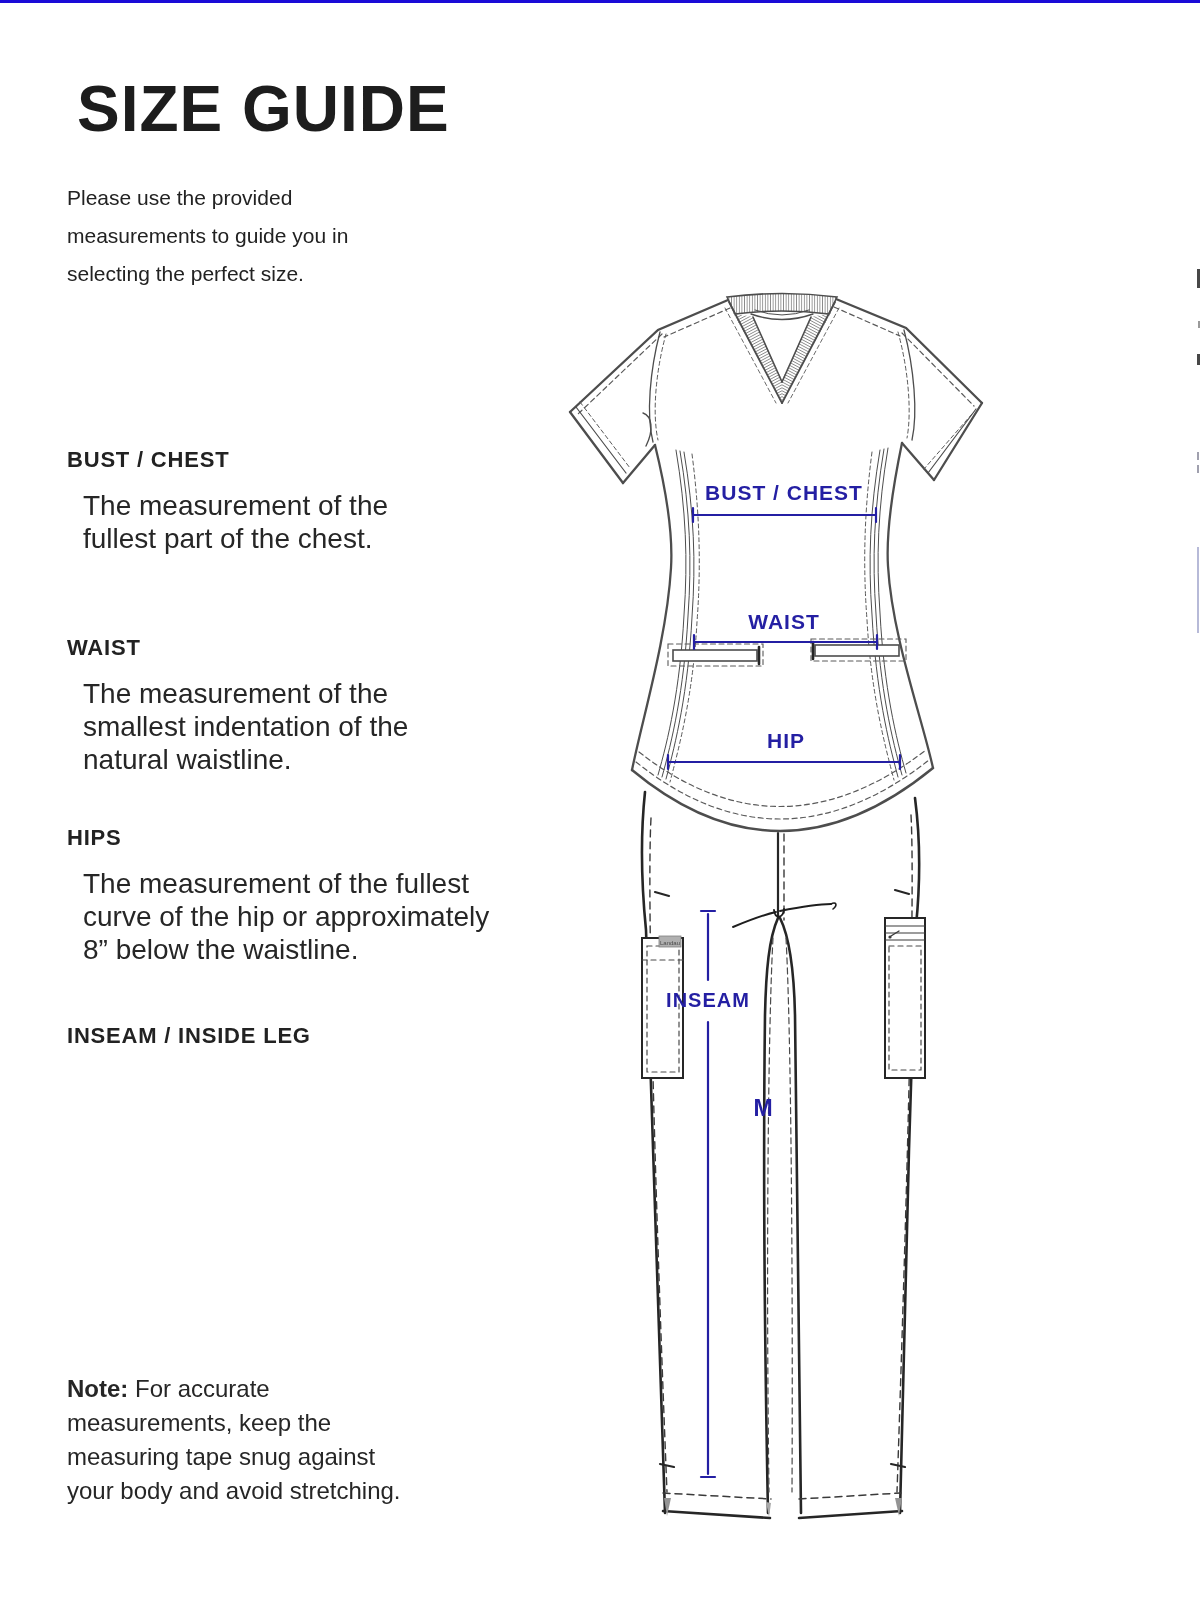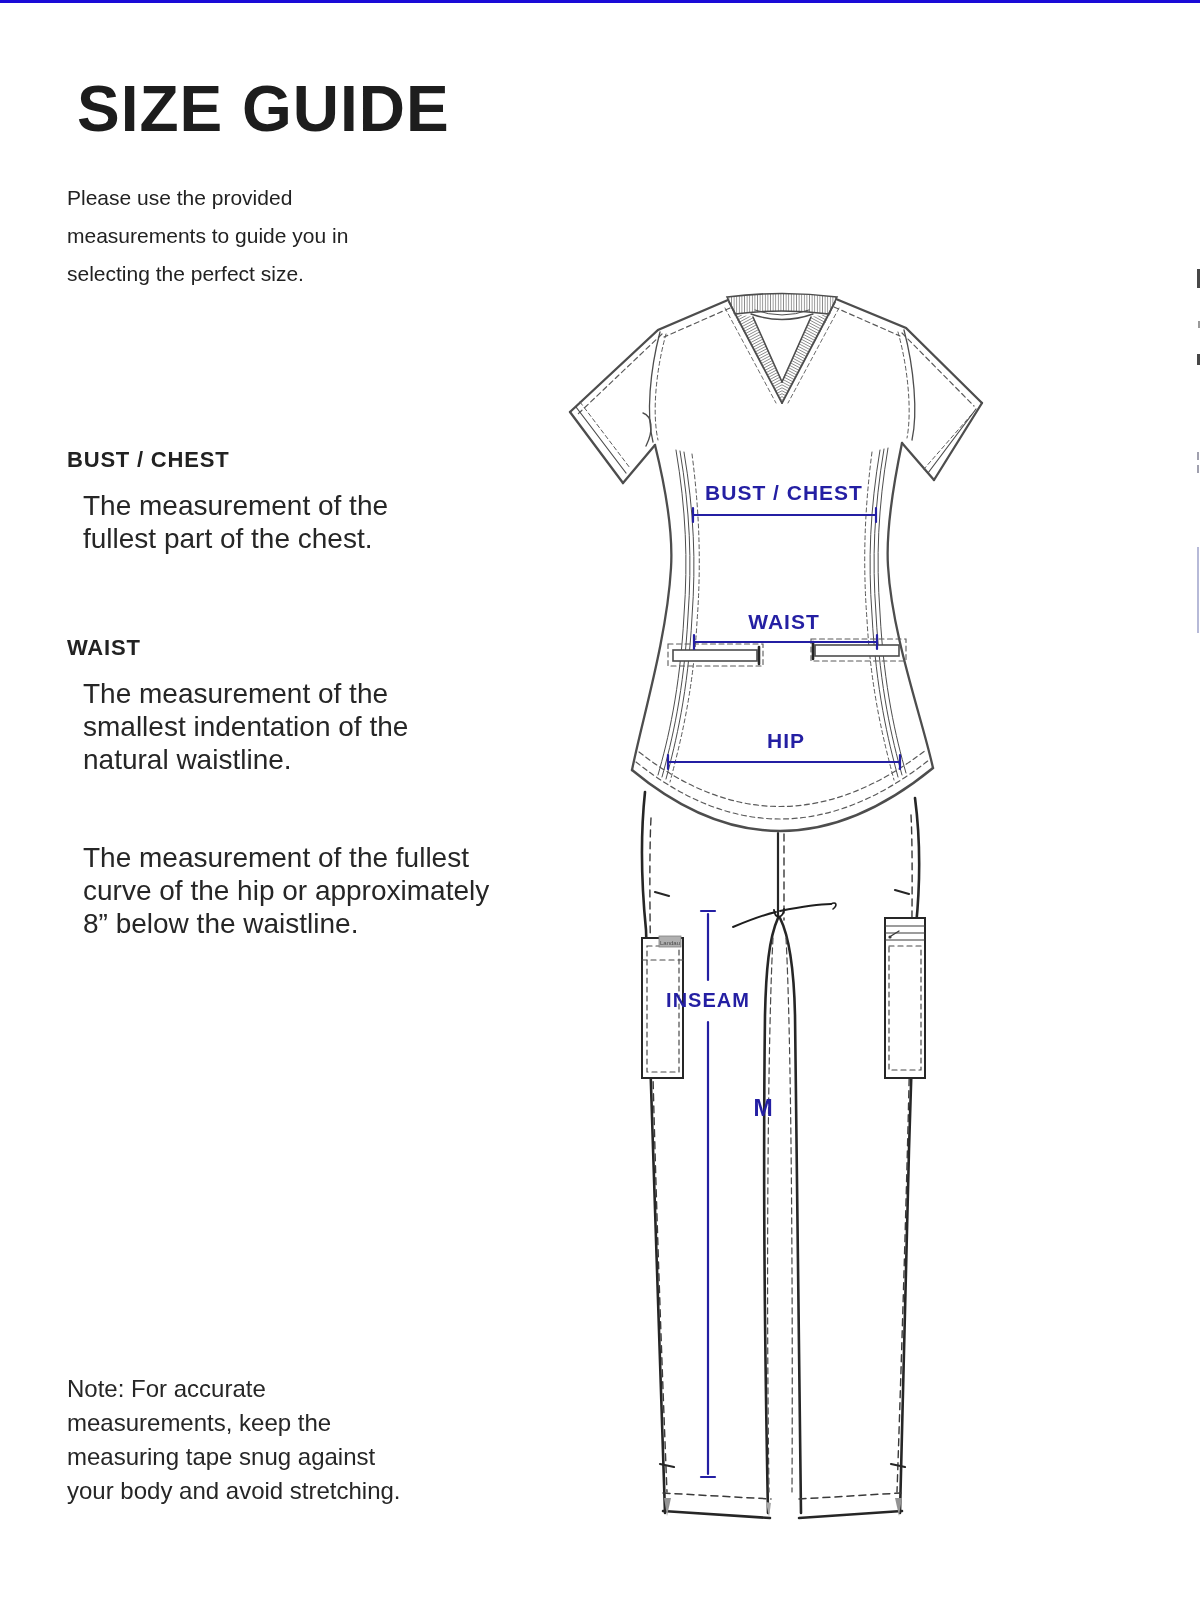--- a/index.html
+++ b/index.html
@@ -18,21 +18,21 @@
     font-size:21px;line-height:38px;white-space:pre-line;color:#222;
   }
   .section{position:absolute;left:67px;width:460px;}
   .sec-h{margin:0 0 15px 0;font-size:22px;font-weight:bold;letter-spacing:0.8px;color:#222;}
   .sec-b{margin:16px;font-size:28px;line-height:33px;white-space:pre-line;color:#262626;}
   .s1{top:447px;} .s2{top:635px;} .s3{top:825px;} .s4{top:1023px;}
   .note{
     position:absolute;left:67px;top:1372px;width:420px;margin:0;
     font-size:24px;line-height:34px;white-space:pre-line;color:#262626;
   }
-  .note-label{font-weight:normal;}
+  .note-label{font-weight:bold;}
   .diagram{position:absolute;left:530px;top:270px;}
   .blab{fill:#241fa3;font-weight:bold;font-family:"Liberation Sans",sans-serif;}
   .edge{position:absolute;}
   .e1{left:1197px;top:269px;width:3px;height:19px;background:#474747;}
   .e2{left:1198px;top:321px;width:2px;height:7px;background:#9a9a9a;}
   .e3{left:1197px;top:354px;width:3px;height:11px;background:#474747;}
   .e4{left:1197px;top:452px;width:2px;height:8px;background:#a0a0ae;}
   .e5{left:1197px;top:465px;width:2px;height:8px;background:#a0a0ae;}
   .e6{left:1197px;top:547px;width:2px;height:86px;background:#b7bad8;}
 </style>
@@ -51,25 +51,27 @@
   <p class="sec-b">The measurement of the
 fullest part of the chest.</p>
 </div>
 <div class="section s2">
   <h2 class="sec-h">WAIST</h2>
   <p class="sec-b">The measurement of the
 smallest indentation of the
 natural waistline.</p>
 </div>
 <div class="section s3">
+  <h2 class="sec-h">HIPS</h2>
   <p class="sec-b">The measurement of the fullest
 curve of the hip or approximately
 8” below the waistline.</p>
 </div>
 <div class="section s4">
+  <h2 class="sec-h">INSEAM / INSIDE LEG</h2>
 </div>
 
 <p class="note"><span class="note-label">Note:</span><span> For accurate
 measurements, keep the
 measuring tape snug against
 your body and avoid stretching.</span></p>
 
 <svg class="diagram" width="470" height="1272" viewBox="0 0 470 1272">
   <defs>
     <pattern id="ribV" patternUnits="userSpaceOnUse" width="2.6" height="8">

